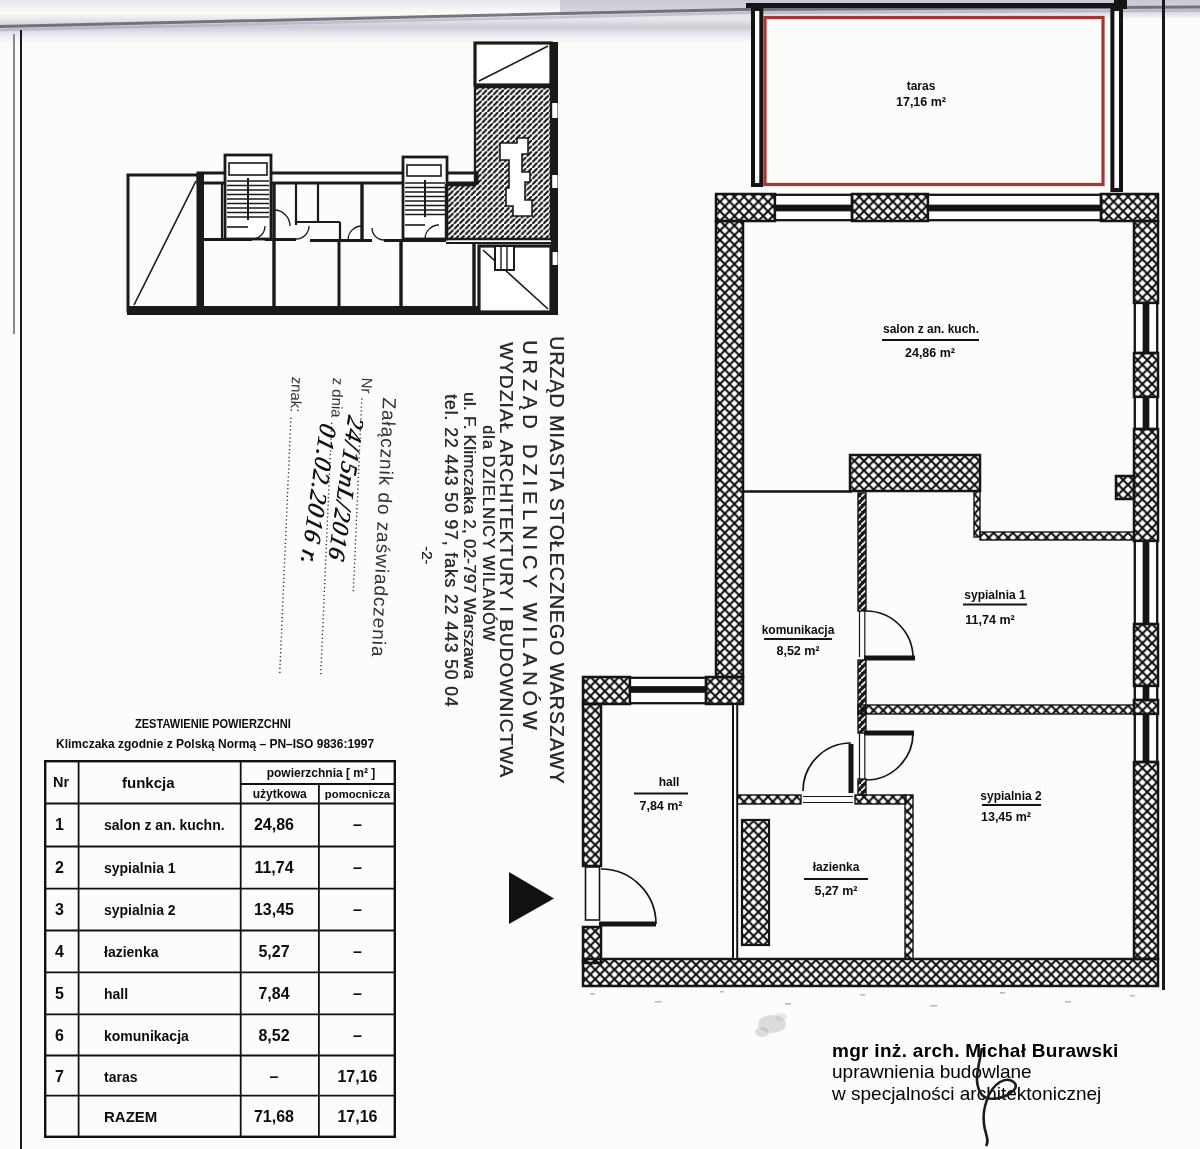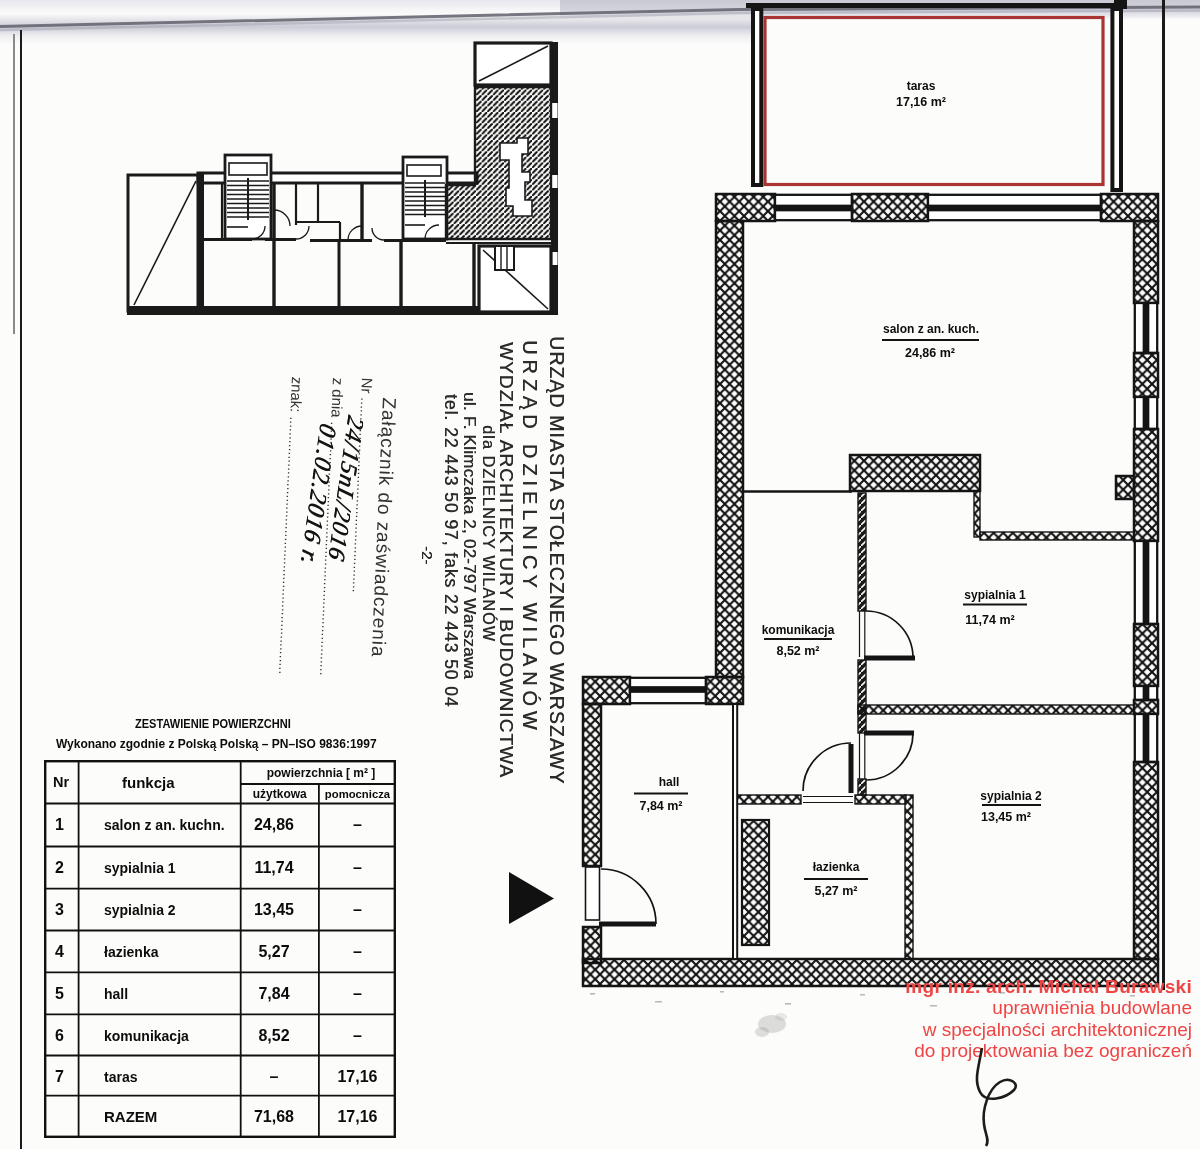--- a/index.html
+++ b/index.html
@@ -165,21 +165,21 @@
 
   <div class="vtext" style="left:369px;top:420px;font-size:24px;transform:rotate(98deg) skewX(-8deg);font-family:'Liberation Serif',serif;font-style:italic;font-weight:normal;color:#111;letter-spacing:0.9px;text-shadow:0.7px 0 0 #222;">24/15nL/2016</div>
 
   <div class="vtext" style="left:342px;top:428px;font-size:24.5px;transform:rotate(98deg) skewX(-8deg);font-family:'Liberation Serif',serif;font-style:italic;font-weight:normal;color:#111;letter-spacing:1px;text-shadow:0.7px 0 0 #222;">01.02.2016 r.</div>
 </div>
 
 <div id="table" style="position:absolute;left:0;top:0;color:#0c0c0c;">
 
   <div class="abs" style="left:135px;top:716px;white-space:nowrap;font-size:13px;font-weight:bold;letter-spacing:0;transform:scaleX(0.85);transform-origin:0 0;">ZESTAWIENIE POWIERZCHNI</div>
 
-  <div class="abs" style="left:56px;top:737px;white-space:nowrap;font-size:12px;font-weight:bold;">Wykonano zgodnie z Polską Polską – PN–ISO 9836:1997</div>
+  <div class="abs" style="left:56px;top:737px;white-space:nowrap;font-size:12px;font-weight:bold;">Klimczaka zgodnie z Polską Normą – PN–ISO 9836:1997</div>
   <div class="abs" style="left:44px;top:760px;width:352px;height:378px;">
     <svg width="352" height="378">
       <g stroke="#111" stroke-width="2.4" fill="none">
 
         <rect x="1.2" y="1.2" width="349.6" height="375.6"></rect>
       </g>
       <g stroke="#111" stroke-width="1.8">
 
         <line x1="34.6" y1="0" x2="34.6" y2="378"></line>
         <line x1="196.7" y1="0" x2="196.7" y2="378"></line>
@@ -434,29 +434,28 @@
     <line x1="634" y1="793.5" x2="688" y2="793.5"></line>
 
     <line x1="804" y1="879" x2="868" y2="879"></line>
   </g>
 </svg>
 
 <svg class="abs" style="left:500px;top:865px" width="70" height="70">
   <path d="M9,7 L9,59 L54,33.5 Z" fill="#111"></path>
 </svg>
 
-<div id="architect" class="abs" style="left:832px;top:976px;width:360px;text-align:right;color:#ef4444;font-size:19px;line-height:21.3px;">
+<div id="architect" class="abs" style="left:832px;top:1040px;width:360px;text-align:left;color:#000000;font-size:19px;line-height:21.3px;">
 
   <div style="font-weight:bold;letter-spacing:0.3px;">mgr inż. arch. Michał Burawski</div>
 
   <div>uprawnienia budowlane</div>
 
   <div>w specjalności architektonicznej</div>
 
-  <div>do projektowania bez ograniczeń</div>
 
 </div>
 
 <svg class="abs" style="left:940px;top:1040px" width="120" height="109" fill="none">
   <path d="M42,8 C38,30 34,40 40,52 C46,64 66,58 74,50 C80,44 70,36 60,42 C48,49 42,70 44,84 C45,94 50,100 46,106" stroke="#1c1c1c" stroke-width="2.6"></path>
 </svg>
 
 <svg class="abs" style="left:560px;top:985px" width="640" height="40">
   <g fill="#777" opacity="0.5">
     <rect x="30" y="8" width="5" height="1.6"></rect>

